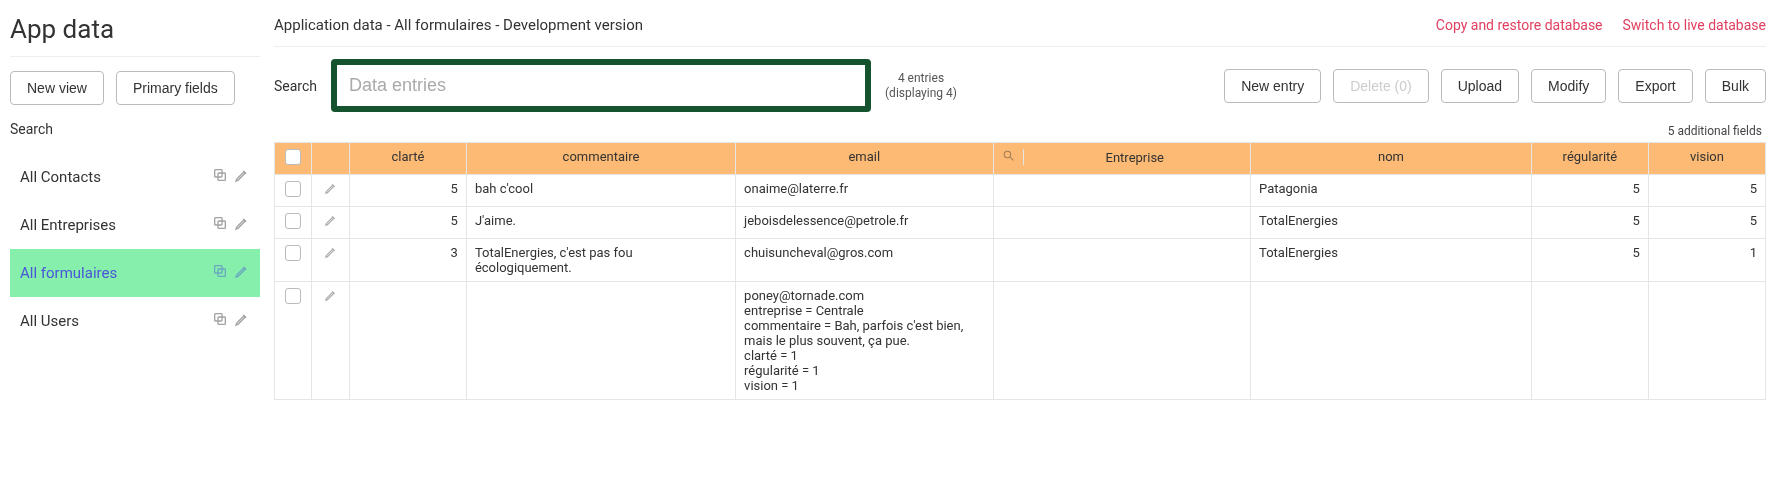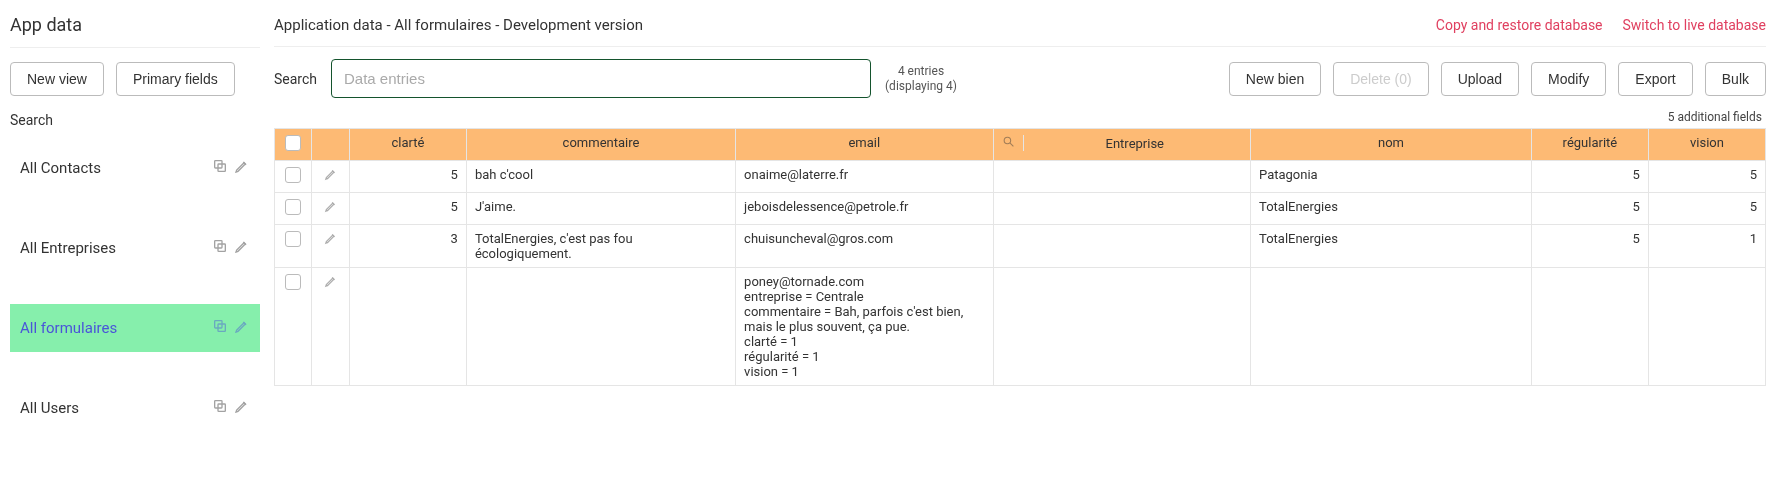--- a/index.html
+++ b/index.html
@@ -1,38 +1,38 @@
 <!DOCTYPE html>
 <html><head>
 <meta charset="utf-8">
 <style>
   * { box-sizing: border-box; }
   html, body { margin: 0; padding: 0; font-family: -apple-system, BlinkMacSystemFont, "Segoe UI", Roboto, sans-serif; font-size: 14px; color: #333; background: #fff; }
   .app { display: flex; min-height: 502px; }
   .sidebar { width: 270px; flex: 0 0 270px; padding: 10px 10px; }
   .main { flex: 1; padding: 10px 10px 10px 4px; }
-  .page-title { font-size: 18px; font-weight: 400; color: #333; padding: 4px 0 12px 0; border-bottom: 1px solid #eee; margin-bottom: 14px; }
+  .page-title { font-size: 26px; font-weight: 400; color: #333; padding: 4px 0 12px 0; border-bottom: 1px solid #eee; margin-bottom: 14px; }
   .btn-row { display: flex; gap: 12px; margin-bottom: 16px; }
   .btn { border: 1px solid #bbb; background: #fff; border-radius: 4px; padding: 8px 16px; font-size: 14px; color: #333; cursor: pointer; white-space: nowrap; }
   .btn.disabled { color: #ccc; cursor: default; }
   .sidebar-search { display: flex; align-items: center; gap: 10px; margin-bottom: 16px; }
   .sidebar-search-label { font-size: 14px; color: #333; }
   .sidebar-search-input { flex: 1; border: 1px solid #ccc; border-radius: 4px; padding: 6px 10px; font-size: 14px; color: #333; }
-  .view-list { display: flex; flex-direction: column; gap: 32px; }
+  .view-list { display: flex; flex-direction: column; }
   .view-item { display: flex; align-items: center; justify-content: space-between; padding: 14px 10px; cursor: pointer; font-size: 15px; color: #333; }
   .view-item.active { background: #86efac; color: #4a55d8; }
   .view-item .icons { display: flex; gap: 6px; opacity: 0.45; }
   .view-item svg { width: 16px; height: 16px; }
   .main-header { display: flex; align-items: center; justify-content: space-between; border-bottom: 1px solid #eee; padding: 6px 0 12px 0; margin-bottom: 12px; }
   .main-header-title { font-size: 15px; color: #333; }
   .main-header-links { display: flex; gap: 20px; }
   .link-red { color: #e04060; cursor: pointer; font-size: 14px; }
   .toolbar { display: flex; align-items: center; gap: 14px; margin-bottom: 10px; }
   .toolbar .search-label { font-size: 14px; }
-  .toolbar .search-input { flex: 1; max-width: 540px; border: 1px solid #14532d; border-radius: 4px; padding: 10px 12px; font-size: 15px; color: #333; }
+  .toolbar .search-input { flex: 1; max-width: 540px; border: 6px solid #14532d; border-radius: 4px; padding: 10px 12px; font-size: 18px; color: #333; }
   .count-block { font-size: 12px; color: #555; text-align: center; line-height: 1.2; }
   .toolbar-buttons { display: flex; gap: 12px; margin-left: auto; }
   .additional-fields { text-align: right; font-size: 12px; color: #444; padding: 2px 4px 4px 0; }
   table.data { width: 100%; border-collapse: collapse; table-layout: fixed; }
   table.data th, table.data td { border: 1px solid #e5e5e5; padding: 6px 8px; font-size: 13px; vertical-align: top; }
   table.data th { background: #fdba74; font-weight: 400; color: #333; text-align: center; }
   table.data td { color: #333; }
   .col-check { width: 32px; text-align: center; }
   .col-edit { width: 32px; text-align: center; }
   .col-num { text-align: right; }
@@ -122,21 +122,21 @@
     </div>
 
     <div class="toolbar">
       <span class="search-label">Search</span>
       <input class="search-input" placeholder="Data entries" style="">
       <div class="count-block">
         <div>4 entries</div>
         <div>(displaying 4)</div>
       </div>
       <div class="toolbar-buttons">
-        <button class="btn">New bien</button>
+        <button class="btn">New entry</button>
         <button class="btn disabled">Delete (0)</button>
         <button class="btn">Upload</button>
         <button class="btn">Modify</button>
         <button class="btn">Export</button>
         <button class="btn">Bulk</button>
       </div>
     </div>
 
     <div class="additional-fields">5 additional fields</div>
 

